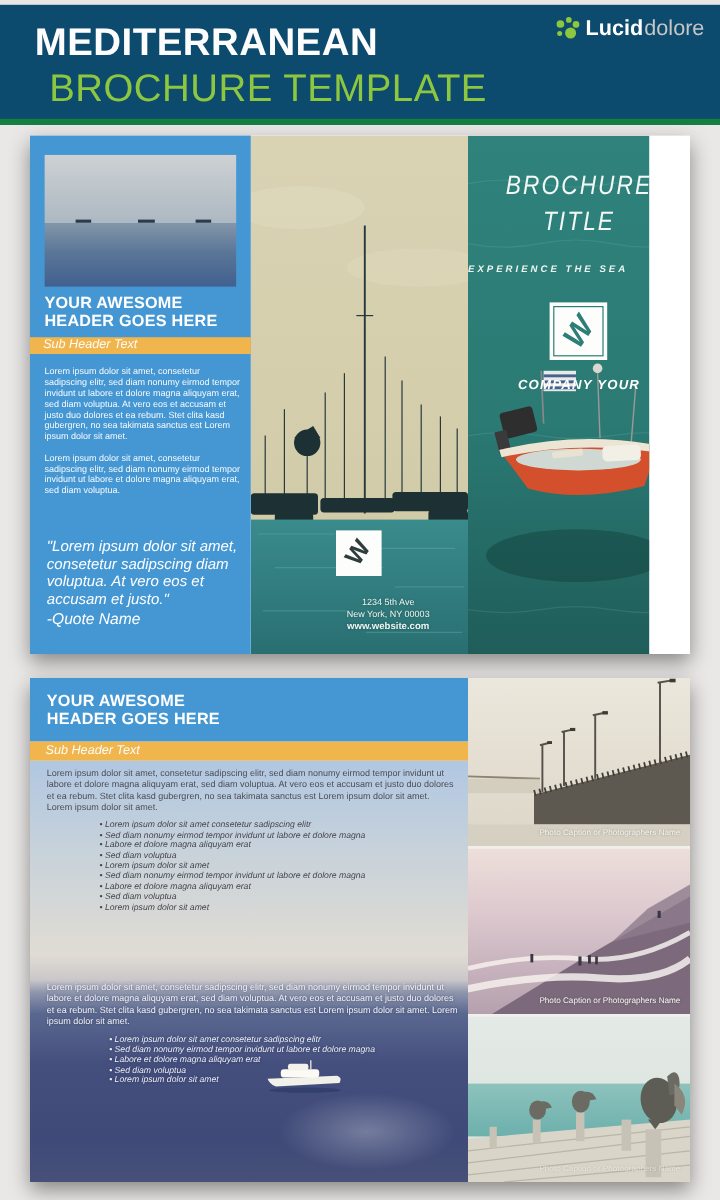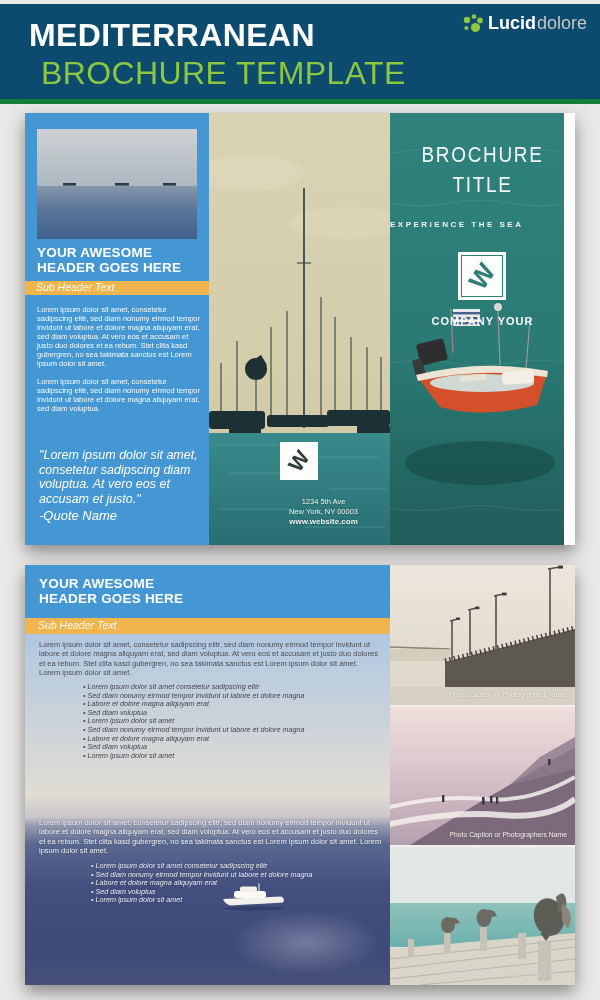--- a/index.html
+++ b/index.html
@@ -33,21 +33,21 @@
   
   .fc-panel { position:relative; width:181px; overflow:hidden; }
   .logo-box { background:#fdfdfb; display:flex; align-items:center; justify-content:center; }
   .logo-box .w { font-weight:800; transform:rotate(-56deg); }
   .fc-logo { position:absolute; left:71px; top:329px; width:38px; height:38px; }
   .fc-logo .w { font-size:21px; color:#2f3d3d; }
   .fc-addr { position:absolute; left:0; top:384px; width:181px; text-align:center; color:#eef4f1; font-size:7.5px; line-height:10px; text-shadow:0 0 2px rgba(0,40,40,.4);padding-left:48px; }
   .fc-addr .site { font-weight:bold; font-size:8px; }
 
   
-  .fr-panel { position:relative; width:174px; overflow:hidden; }
+  .fr-panel { position:relative; width:151px; overflow:hidden;font-style:italic; }
   .fr-title { position:absolute; top:27px; left:0; width:185px; text-align:center; color:#f3f8f5; font-size:22px; line-height:30px; letter-spacing:2px; transform:scaleX(.86); }
   .fr-tag { position:absolute; top:107px; left:0; width:185px; text-align:left; color:#eef4f0; font-size:8px; font-weight:bold; letter-spacing:2.5px; }
   .fr-logo { position:absolute; left:68px; top:139px; width:48px; height:48px; }
   .fr-logo::after { content:""; position:absolute; inset:3px; border:1.5px solid #2d7e77; }
   .fr-logo .w { font-size:26px; color:#2d7e77; }
   .fr-company { position:absolute; top:202px; left:0; width:185px; text-align:center; color:#fff; font-weight:bold; font-size:11px; letter-spacing:1px; }
 
   
   .in-left { position:relative; width:365px; }
   .in-band { height:53px; background:#4597d4; }

